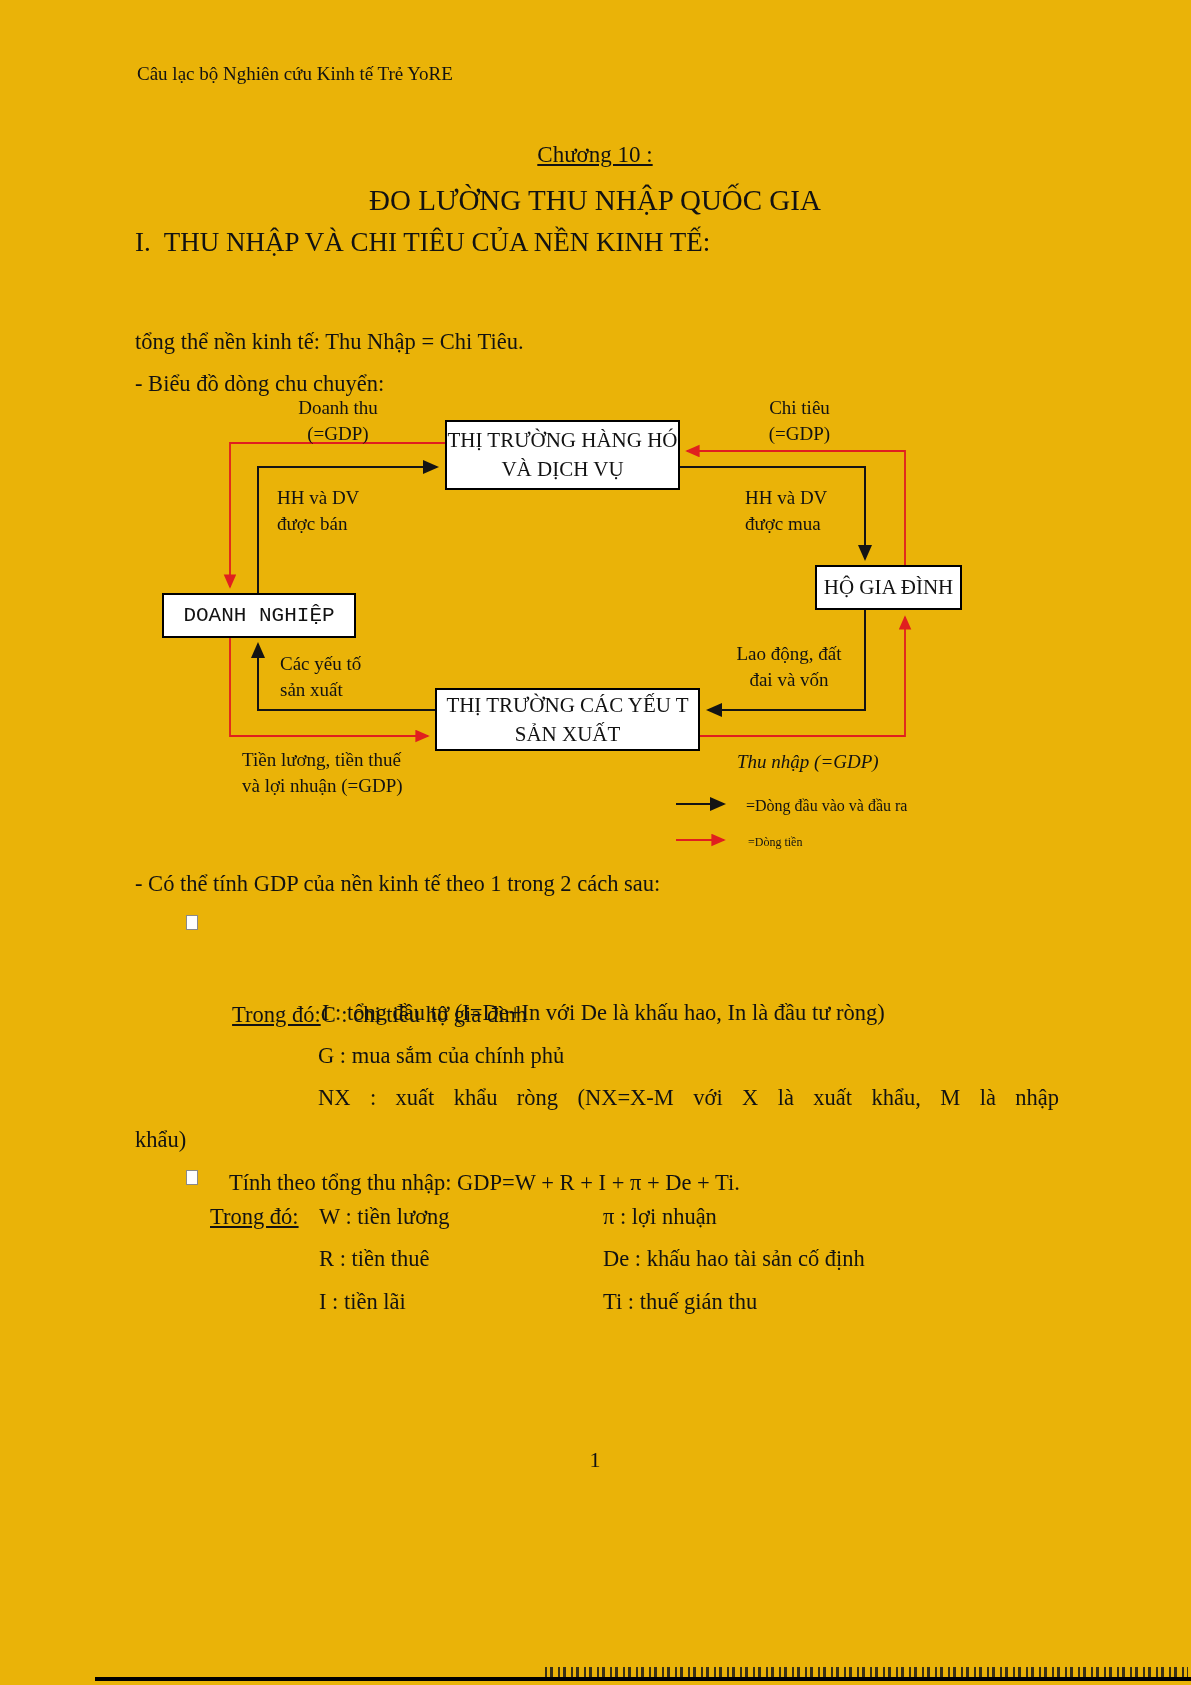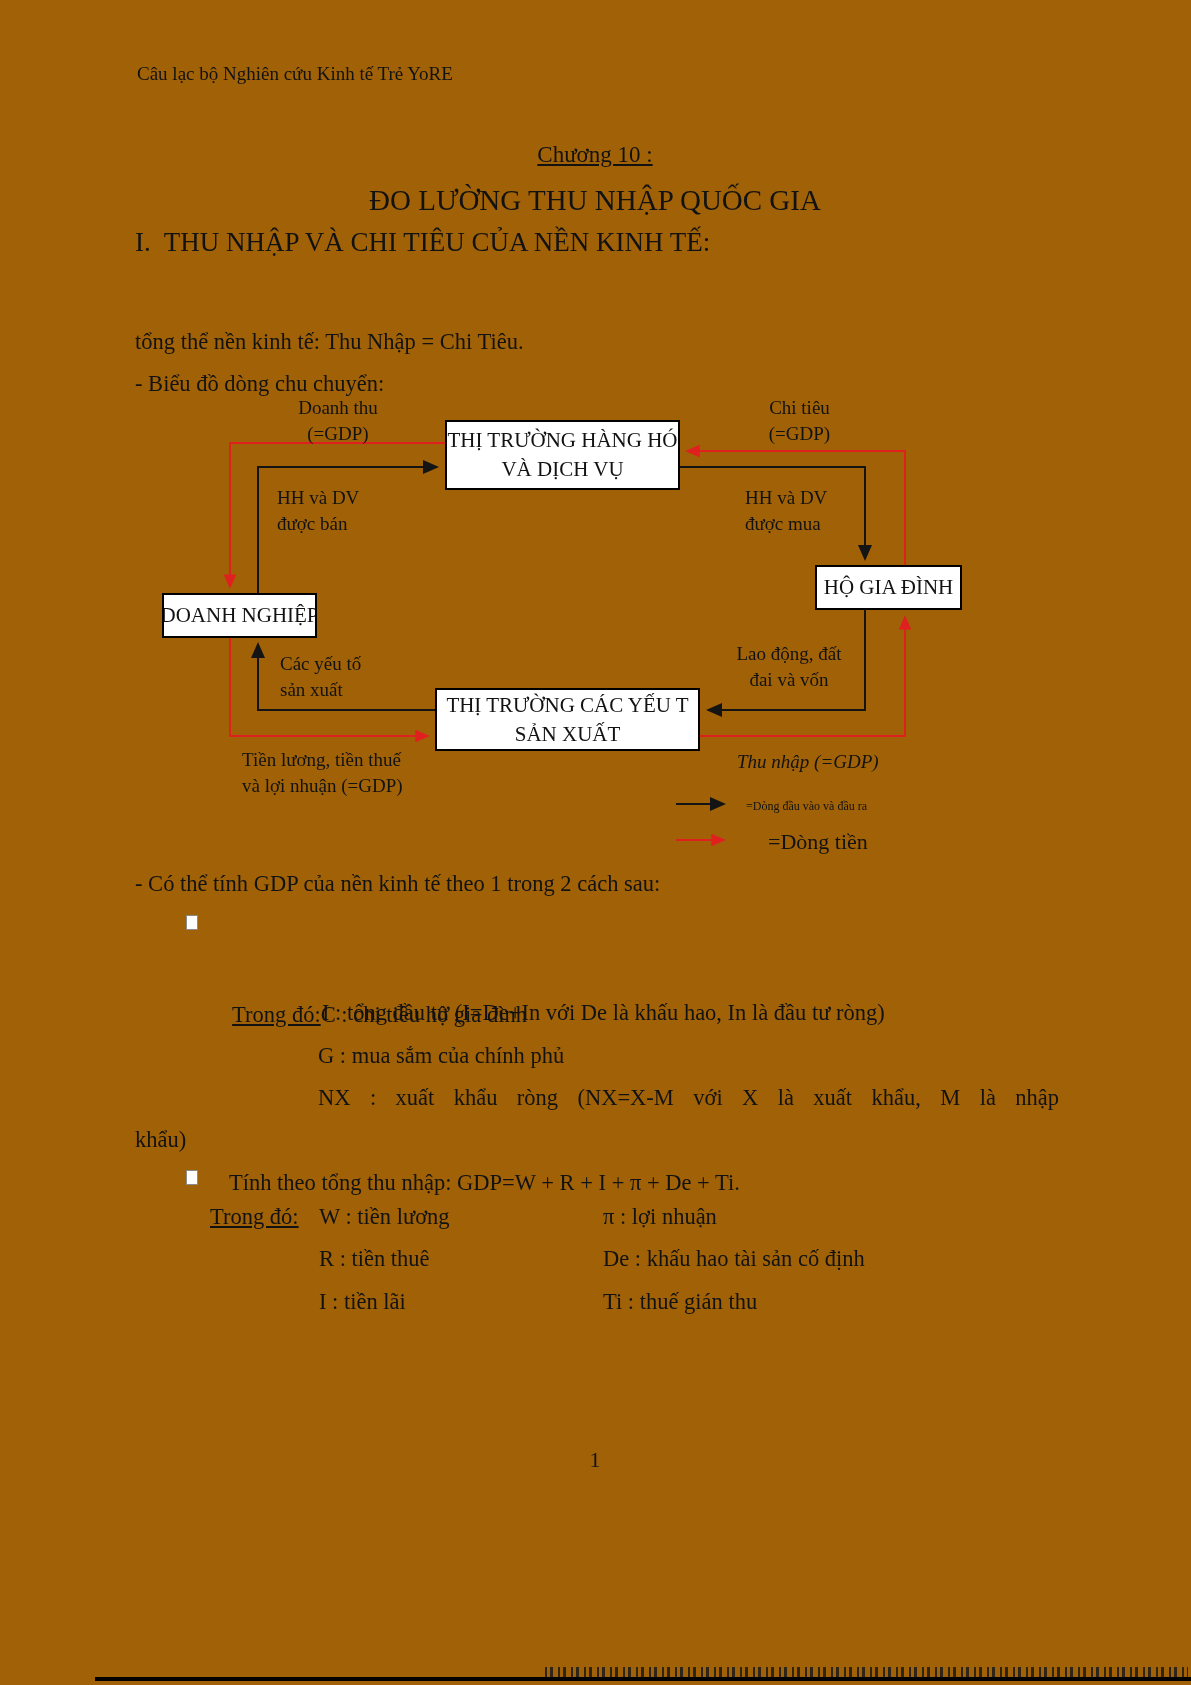--- a/index.html
+++ b/index.html
@@ -1,19 +1,19 @@
 <!DOCTYPE html>
 <html><head>
 <meta charset="utf-8">
 <style>
   * { margin:0; padding:0; box-sizing:border-box; }
   html,body { background:#ffffff; }
   .page {
     position:relative; width:1191px; height:1685px; margin:0 auto;
-    background:#a16207; color:#121212;
+    background:#eab308; color:#121212;
     font-family:"Liberation Serif", serif; overflow:hidden;
   }
   .abs { position:absolute; }
 
   .header-text { left:137px; top:63px; font-size:19px; }
 
   .centered { left:40px; width:1110px; text-align:center; }
   .chapter { top:142px; font-size:23px; }
   .chapter span { text-decoration:underline; }
   .main-title { top:184px; font-size:29px; }
@@ -29,35 +29,35 @@
   .diagram { left:0; top:393px; width:1191px; height:472px; }
   .diagram svg { position:absolute; left:0; top:0; }
   .dbox {
     position:absolute; border:2px solid #000; background:#fff;
     display:flex; flex-direction:column; align-items:center; justify-content:center;
     font-size:21px; line-height:29px; text-align:center;
     white-space:nowrap; overflow:hidden;
   }
   .box-goods   { left:445px; top:27px;  width:235px; height:70px; }
   .box-house   { left:815px; top:172px; width:147px; height:45px; }
-  .box-firms   { left:162px; top:200px; width:155px; height:45px; }
+  .box-firms   { left:162px; top:200px; width:194px; height:45px;font-family:Liberation Mono, monospace; }
   .box-factor  { left:435px; top:295px; width:265px; height:63px; }
 
   .dlab { position:absolute; font-size:19px; line-height:26px; }
   .dlab span { display:block; }
   .lab-doanhthu  { left:292px; top:2px;  width:92px;  text-align:center; }
   .lab-chitieu   { left:752px; top:2px;  width:95px;  text-align:center; }
   .lab-hhban     { left:277px; top:92px; }
   .lab-hhmua     { left:745px; top:92px; }
   .lab-yeuto     { left:280px; top:258px; }
   .lab-laodong   { left:733px; top:248px; width:112px; text-align:center; }
   .lab-tienluong { left:242px; top:354px; }
   .lab-thunhap   { left:737px; top:356px;font-style:italic; }
-  .legend-io    { left:746px; top:400px; font-size:12px; }
-  .legend-money { left:768px; top:436px; font-size:22px; }
+  .legend-io    { left:746px; top:400px; font-size:16px; }
+  .legend-money { left:748px; top:436px; font-size:12px; }
 
   
   .methods-intro { left:135px; top:862px; }
   .bullet-icon { position:absolute; width:12px; height:15px; border:1px solid #8a8a8a; background:#fff; }
   .b1-icon { left:186px; top:915px; }
   .b2-icon { left:186px; top:1170px; }
   .b1-text { left:229px; top:906px; }
   .b2-text { left:229px; top:1161px; }
   .trongdo { text-decoration:underline; }
   .td1 { left:210px; top:949px; }

